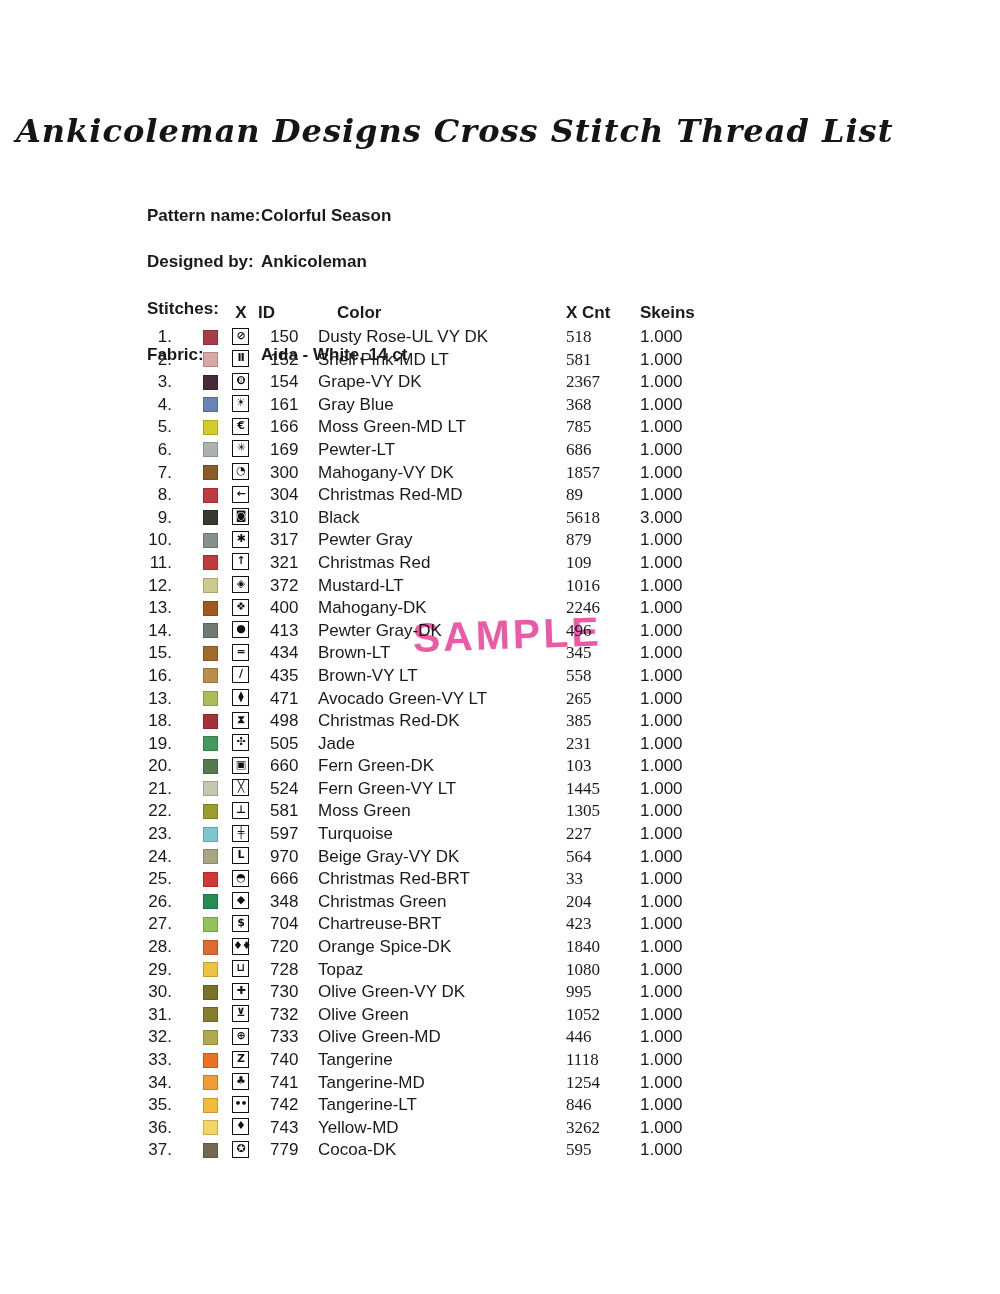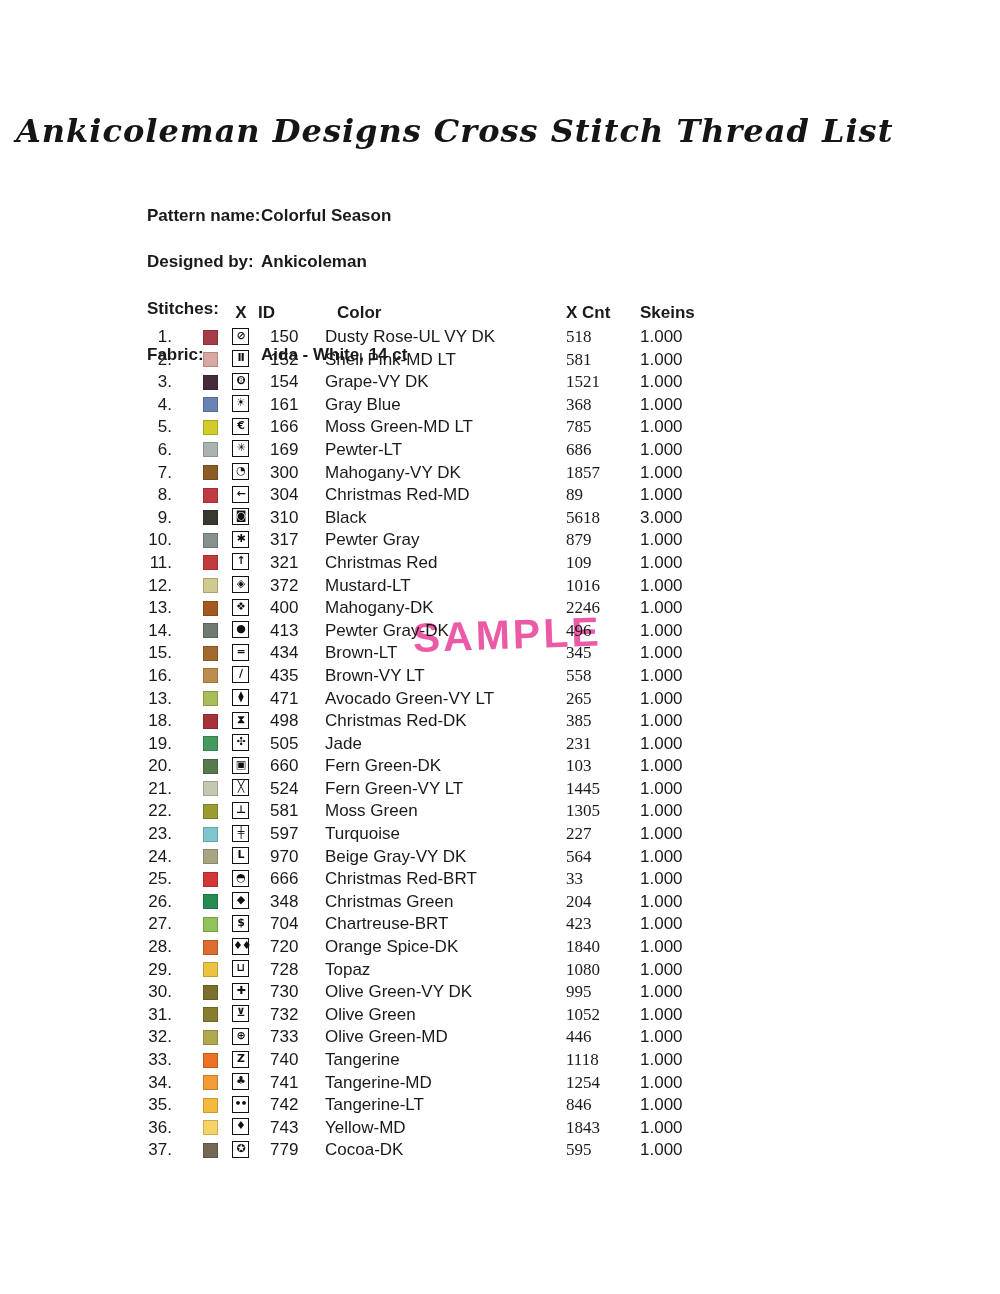--- a/index.html
+++ b/index.html
@@ -30,21 +30,21 @@
   .row { position:relative; height:22.6px; }
   .cell { position:absolute; font-size:17px; line-height:22.6px; white-space:nowrap; }
   .c-num    { left:138px; width:34px; text-align:right; }
   .c-swatch { position:absolute; left:203px; top:3.5px; width:15px; height:15px;
               box-shadow:inset 0 0 0 1px rgba(0,0,0,0.18); }
   .c-sym    { position:absolute; left:232px; top:1.5px; width:17px; height:17px;
               border:1.6px solid #111; background:#fff; box-sizing:border-box;
               font-family:"DejaVu Sans", sans-serif; font-size:11px; line-height:13px;
               font-weight:700; text-align:center; color:#111; letter-spacing:-1px; }
   .c-id     { left:270px; }
-  .c-name   { left:325px; }
+  .c-name   { left:318px; }
   .c-cnt    { left:566px;font-family:Liberation Serif, serif; }
   .c-skeins { left:640px; }
 
   .watermark {
     position:absolute; left:412px; top:615px;
     font-size:41px; font-weight:700; letter-spacing:3px;
     transform:rotate(-2deg); transform-origin:left top;
     opacity:0.85; mix-blend-mode:multiply; z-index:5; white-space:nowrap;
   }
 </style>
@@ -99,21 +99,21 @@
         <span class="c-name cell">Shell Pink-MD LT</span>
         <span class="c-cnt cell">581</span>
         <span class="c-skeins cell">1.000</span>
       </div>
       <div class="row">
         <span class="c-num cell">3.</span>
         <span class="c-swatch" style="background: rgb(70, 44, 58);"></span>
         <span class="c-sym">❽</span>
         <span class="c-id cell">154</span>
         <span class="c-name cell">Grape-VY DK</span>
-        <span class="c-cnt cell">1521</span>
+        <span class="c-cnt cell">2367</span>
         <span class="c-skeins cell">1.000</span>
       </div>
       <div class="row">
         <span class="c-num cell">4.</span>
         <span class="c-swatch" style="background: rgb(106, 131, 181);"></span>
         <span class="c-sym">☀</span>
         <span class="c-id cell">161</span>
         <span class="c-name cell">Gray Blue</span>
         <span class="c-cnt cell">368</span>
         <span class="c-skeins cell">1.000</span>
@@ -396,21 +396,21 @@
         <span class="c-name cell">Tangerine-LT</span>
         <span class="c-cnt cell">846</span>
         <span class="c-skeins cell">1.000</span>
       </div>
       <div class="row">
         <span class="c-num cell">36.</span>
         <span class="c-swatch" style="background: rgb(245, 212, 101);"></span>
         <span class="c-sym">♦</span>
         <span class="c-id cell">743</span>
         <span class="c-name cell">Yellow-MD</span>
-        <span class="c-cnt cell">1843</span>
+        <span class="c-cnt cell">3262</span>
         <span class="c-skeins cell">1.000</span>
       </div>
       <div class="row">
         <span class="c-num cell">37.</span>
         <span class="c-swatch" style="background: rgb(116, 104, 83);"></span>
         <span class="c-sym">✪</span>
         <span class="c-id cell">779</span>
         <span class="c-name cell">Cocoa-DK</span>
         <span class="c-cnt cell">595</span>
         <span class="c-skeins cell">1.000</span>

